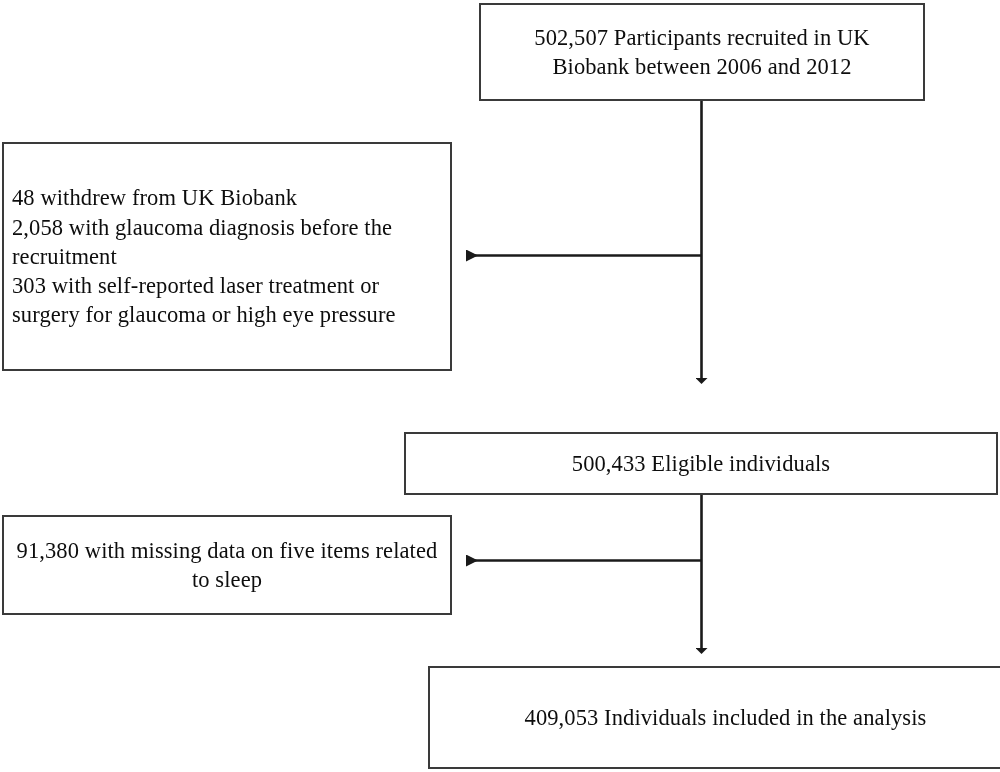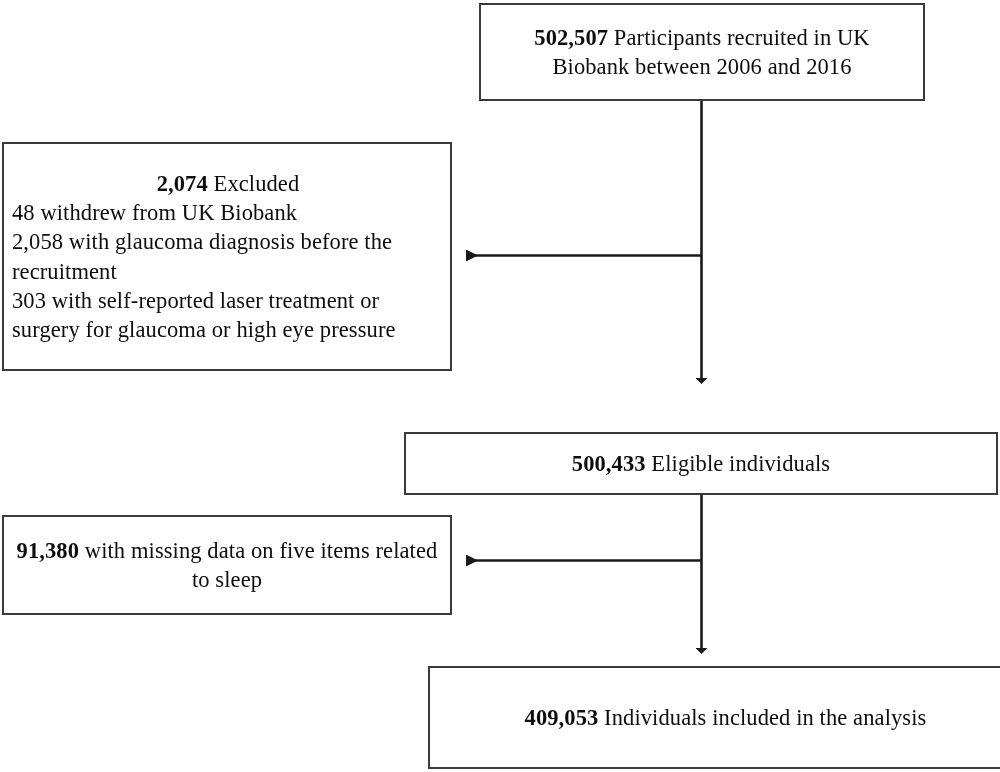--- a/index.html
+++ b/index.html
@@ -26,21 +26,21 @@
     flex-direction: column;
     justify-content: center;
   }
   .box-text {
     font-size: 22.5px;
     line-height: 1.30;
     letter-spacing: 0.1px;
   }
   .box-text.center { text-align: center; }
   .box-text.left   { text-align: left; }
-  .num { font-weight: bold; text-align: center; }
+  .num { font-weight: normal; text-align: center; }
 
   
   #box-recruited {
     left: 479px; top: 3px; width: 446px; height: 98px;
     padding: 0 14px;
   }
   #box-excluded {
     left: 2px; top: 142px; width: 450px; height: 229px;
     padding: 0 6px 0 8px;
   }
@@ -94,26 +94,25 @@
     <g>
       <line x1="701.5" y1="459" x2="701.5" y2="651" stroke="#1a1a1a" stroke-width="2.6" marker-end="url(#arrow-down)"></line>
     </g>
 
     <g>
       <line x1="701.5" y1="560.5" x2="466" y2="560.5" stroke="#1a1a1a" stroke-width="2.4" marker-end="url(#arrow-left)"></line>
     </g>
   </svg>
 
   <div class="flow-box" id="box-recruited">
-    <div class="box-text center"><span class="num">502,507</span><span> Participants recruited in  UK Biobank between 2006 and 2016</span></div>
+    <div class="box-text center"><span class="num">502,507</span><span> Participants recruited in  UK Biobank between 2006 and 2012</span></div>
   </div>
 
   <div class="flow-box" id="box-excluded">
     <div class="box-text left">
-      <div class="first-line"><span class="num">2,074</span><span> Excluded</span></div>
       <div>48  withdrew from UK Biobank</div>
       <div>2,058 with glaucoma diagnosis before the recruitment</div>
       <div>303 with self-reported  laser treatment or surgery for glaucoma or high eye pressure</div>
     </div>
   </div>
 
   <div class="flow-box" id="box-eligible">
     <div class="box-text center"><span class="num">500,433</span><span> Eligible individuals</span></div>
   </div>
 

